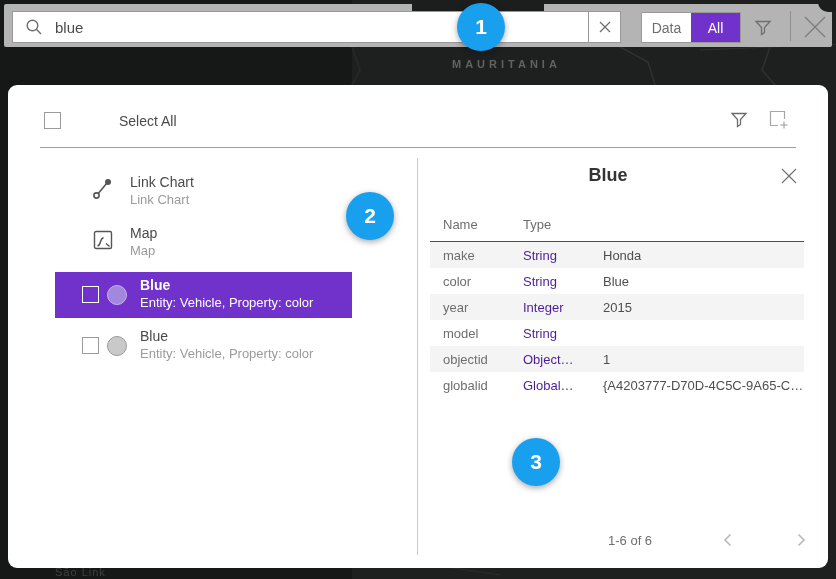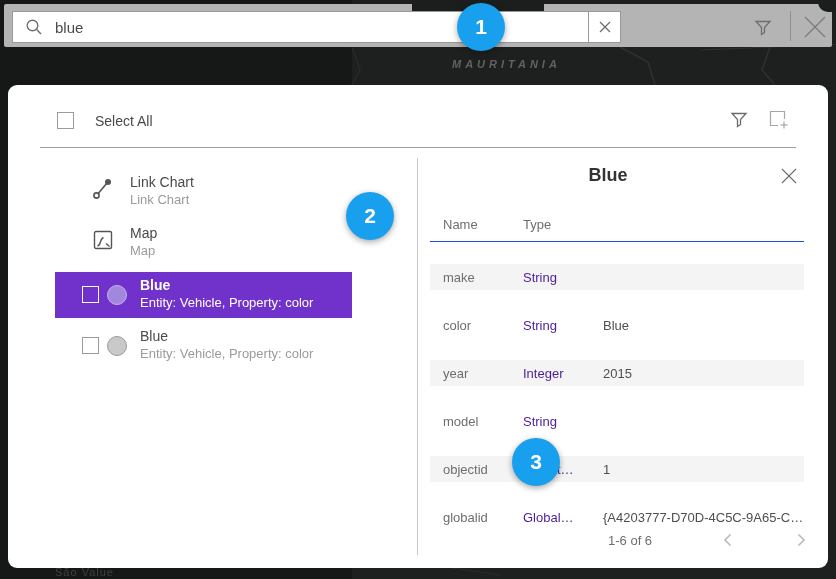--- a/index.html
+++ b/index.html
@@ -3,21 +3,21 @@
 <meta charset="utf-8">
 <style>
   * { margin:0; padding:0; box-sizing:border-box; }
   html,body { width:836px; height:579px; overflow:hidden; }
   body { font-family:"Liberation Sans", sans-serif; background:#101211; position:relative; }
 
   
   .map-bg { position:absolute; inset:0; background:#1e201f; }
   .map-dark-left { position:absolute; left:0; top:0; width:352px; height:579px; background:#161817; }
   .map-label { position:absolute; color:#5f6361; font-size:10px; font-weight:bold; letter-spacing:4px; }
-  .map-label.country { left:452px; top:58px; font-size:11px;font-style:italic; }
+  .map-label.country { left:452px; top:58px; font-size:11px; }
   .map-city { position:absolute; left:55px; top:566px; color:#3d403e; font-size:11px; letter-spacing:1px; }
   .map-lines { position:absolute; inset:0; }
 
   
   .topbar { position:absolute; left:4px; top:4px; width:828px; height:43px;
             background:#b4b4b4; border-radius:2px; }
   .search-box { position:absolute; left:8px; top:7px; width:577px; height:32px;
                 background:#fff; border:1px solid #999; display:flex; align-items:center; }
   .search-box .mag { margin-left:12px; display:flex; }
   .search-input { border:none; outline:none; flex:1; margin-left:12px; font-size:15px;
@@ -37,21 +37,21 @@
                   align-items:center; justify-content:center; color:#7c7c7c; cursor:pointer; }
 
   
   .top-notch { position:absolute; left:412px; top:0; width:132px; height:11px; background:#1c1e1d; overflow:hidden; }
   .top-corner { position:absolute; right:0; top:0; width:18px; height:12px; background:#1c1e1d;
                 border-bottom-left-radius:10px; }
 
   
   .panel { position:absolute; left:8px; top:85px; width:820px; height:483px; background:#fff;
            border-radius:9px; }
-  .select-all-row { position:absolute; left:49px; top:27px; display:flex; align-items:center; }
+  .select-all-row { position:absolute; left:36px; top:27px; display:flex; align-items:center;gap:37px; }
   .checkbox { width:17px; height:17px; border:1px solid #9b9b9b; background:#fff; cursor:pointer; }
   .select-all-label { margin-left:21px; font-size:14px; color:#4a4a4a; }
   .panel-funnel { position:absolute; left:719px; top:23px; width:24px; height:24px; color:#6b6b6b;
                   display:flex; align-items:center; justify-content:center; cursor:pointer; }
   .panel-add { position:absolute; left:758px; top:22px; width:26px; height:26px; color:#a6a6a6;
                display:flex; align-items:center; justify-content:center; cursor:pointer; }
   .h-divider { position:absolute; left:32px; top:62px; width:756px; height:1px; background:#9e9e9e; }
   .v-divider { position:absolute; left:409px; top:73px; width:1px; height:397px; background:#c9c9c9; }
 
   
@@ -72,21 +72,21 @@
 
   
   .detail-title { position:absolute; left:425px; top:80px; width:350px; text-align:center;
                   font-size:18px; font-weight:bold; color:#333; }
   .detail-close { position:absolute; left:770px; top:80px; width:22px; height:22px; color:#6e6e6e;
                   display:flex; align-items:center; justify-content:center; cursor:pointer; }
   .attr-table { position:absolute; left:422px; top:128px; width:374px; font-size:13px; }
   .attr-header { display:grid; grid-template-columns:80px 80px 1fr; color:#6e6e6e;
                  padding:4px 0 9px 0; border-bottom:1px solid #1d4ed8; }
   .attr-header > div { padding-left:13px; }
-  .attr-row { display:grid; grid-template-columns:80px 80px 1fr; height:26px; align-items:center;margin-top:22px; }
+  .attr-row { display:grid; grid-template-columns:80px 80px 1fr; height:26px; align-items:center; }
   .attr-row:nth-child(odd) { background:#f4f4f4; } 
   .attr-row > div { padding-left:13px; white-space:nowrap; overflow:hidden; text-overflow:ellipsis; }
   .attr-name { color:#6e6e6e; }
   .attr-type { color:#4c1d95; }
   .attr-value { color:#4f4f4f; }
 
   .pagination { position:absolute; left:600px; top:445px; display:flex; align-items:center;gap:32px; }
   .pag-label { font-size:13px; color:#6e6e6e; }
   .pag-btn { width:30px; height:20px; display:flex; align-items:center; justify-content:center;
              color:#b8b8b8; cursor:pointer; }
@@ -109,41 +109,45 @@
 <div class="map-bg">
   <div class="map-dark-left"></div>
   <svg class="map-lines" width="836" height="579" viewBox="0 0 836 579">
     <path d="M620 47 L648 62 L655 85" stroke="#2f3130" stroke-width="1.5" fill="none"></path>
     <path d="M940 40 L700 50" stroke="#2f3130" stroke-width="1" fill="none"></path>
     <path d="M770 47 L762 70 L775 85" stroke="#2f3130" stroke-width="1.5" fill="none"></path>
     <path d="M352 47 L360 70 L352 85" stroke="#262827" stroke-width="2" fill="none"></path>
     <path d="M400 560 L500 575" stroke="#2a2c2b" stroke-width="1" fill="none"></path>
   </svg>
   <div class="map-label country">MAURITANIA</div>
-  <div class="map-city">São Value</div>
+  <div class="map-city">São Link</div>
 </div>
 
 <div class="topbar">
   <div class="search-box">
     <span class="mag">
       <svg width="18" height="18" viewBox="0 0 18 18" fill="none" stroke="#6e6e6e" stroke-width="1.4">
         <circle cx="7.5" cy="7.5" r="5.3"></circle>
           <line x1="11.6" y1="11.6" x2="16" y2="16"></line>
       </svg>
     </span>
     <input class="search-input" type="text" value="blue" style="">
   </div>
   <div class="clear-box">
     <span>
       <svg width="12" height="12" viewBox="0 0 12 12" stroke="#6e6e6e" stroke-width="1.2">
         <line x1="1" y1="1" x2="11" y2="11"></line>
           <line x1="11" y1="1" x2="1" y2="11"></line>
       </svg>
     </span>
   </div>
+  <div class="segmented">
+    <div class="seg-opt">Data</div>
+    <div class="seg-opt active">All</div>
+  </div>
   <div class="topbar-funnel">
     <span>
       <svg width="20" height="20" viewBox="0 0 20 20" fill="none" stroke="currentColor" stroke-width="1.3">
         <path d="M3 4.5 H17 L11.5 10.5 V15.5 L8.5 17.5 V10.5 Z"></path>
       </svg>
     </span>
   </div>
   <div class="topbar-divider"></div>
   <div class="topbar-close">
     <span>
@@ -244,20 +248,21 @@
 
   <div class="attr-table">
     <div class="attr-header">
       <div>Name</div>
       <div>Type</div>
     </div>
     <div>
       <div class="attr-row">
         <div class="attr-name">make</div>
         <div class="attr-type">String</div>
+        <div class="attr-value">Honda</div>
       </div>
       <div class="attr-row">
         <div class="attr-name">color</div>
         <div class="attr-type">String</div>
         <div class="attr-value">Blue</div>
       </div>
       <div class="attr-row">
         <div class="attr-name">year</div>
         <div class="attr-type">Integer</div>
         <div class="attr-value">2015</div>

